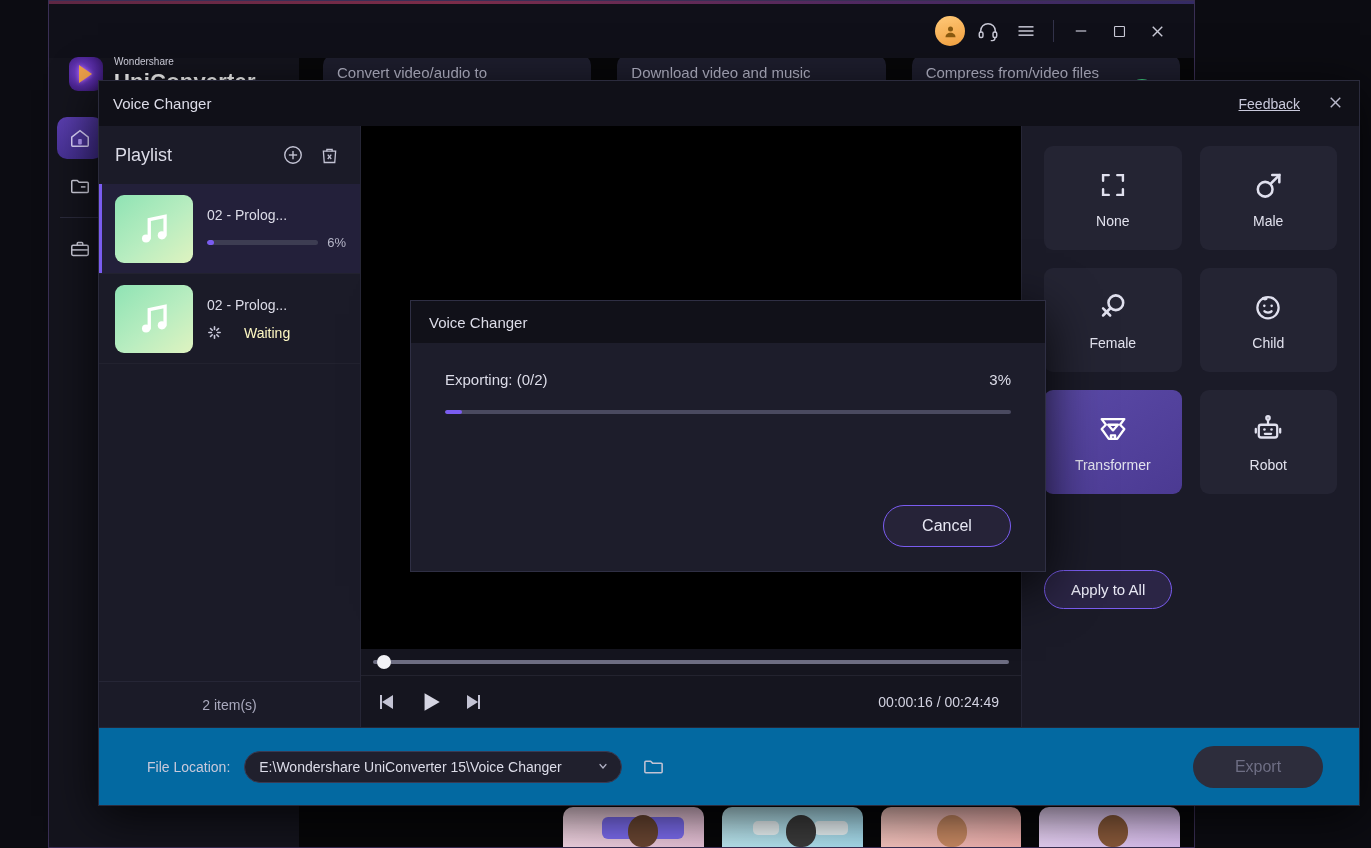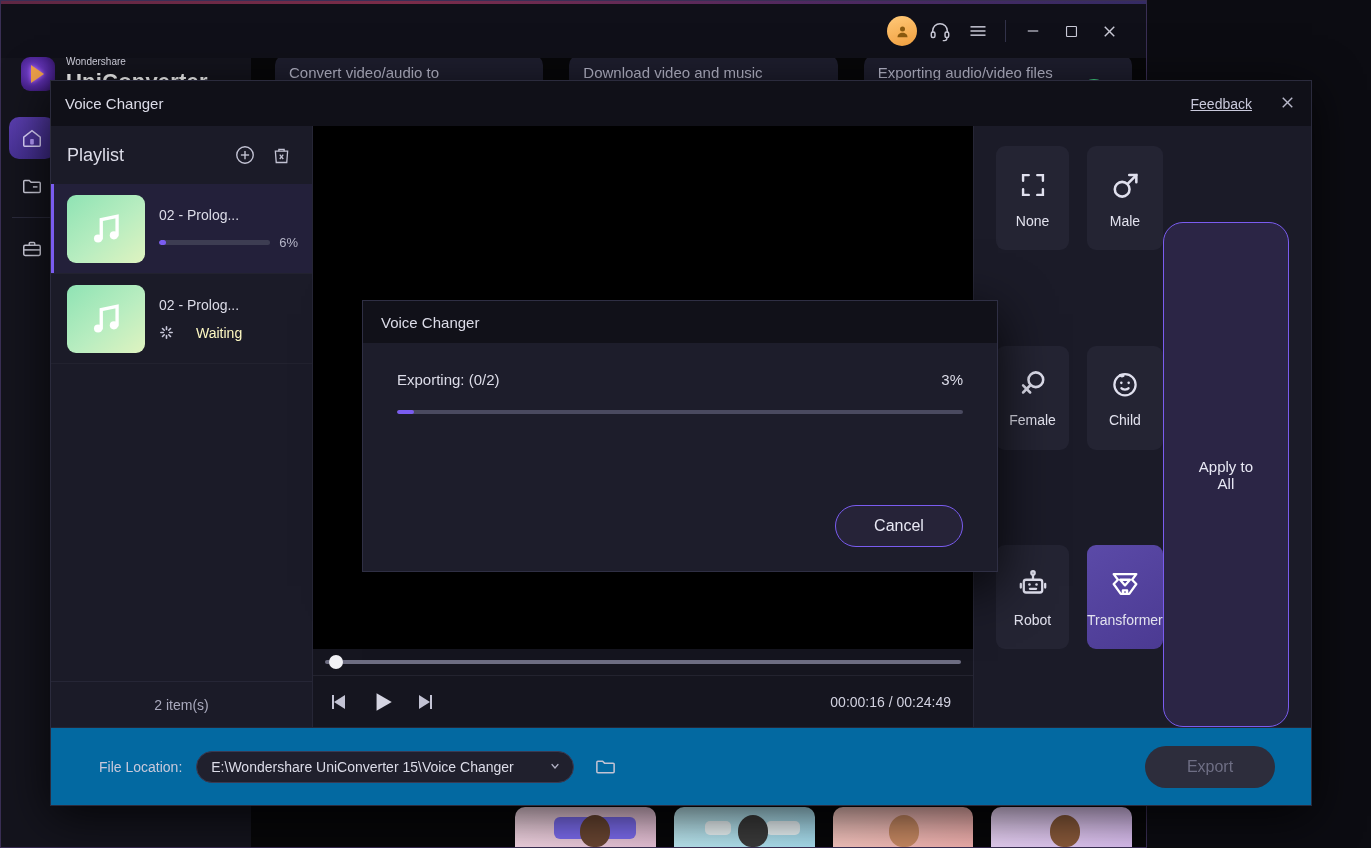--- a/index.html
+++ b/index.html
@@ -2,21 +2,21 @@
 <html><head>
 <meta charset="utf-8">
 <style>
   * { box-sizing: border-box; margin: 0; padding: 0; }
   html, body {
     width: 1371px; height: 848px;
     background: #0c0c12;
     font-family: "Liberation Sans", sans-serif;
     overflow: hidden;
   }
-  #root { position: relative; width: 1147px; height: 848px; }
+  #root { position: relative; width: 1147px; height: 848px; margin-left: 48px; }
 
   
   .bg-app {
     position: absolute; inset: 0;
     background: #14141d;
     border: 1px solid #3a2f55;
     overflow: hidden;
   }
   .bg-top-accent {
     position: absolute; top: 0; left: 0; right: 0; height: 3px;
@@ -185,21 +185,21 @@
   .ctrl-row { height: 52px; display:flex; align-items:center; padding: 0 14px; gap:18px;
               border-top:1px solid #23232f;}
   .ctrl { color:#c3c3d4; display:flex; align-items:center; justify-content:center; cursor:pointer;}
   .ctrl-sp { flex:1; }
   .timecode { font-size:14px; color:#d2d2e0; padding-right: 8px; }
 
   
   .effects {
     width: 338px; flex:none; background:#1b1b28;
     border-left: 1px solid #262636;
-    display:flex; flex-direction:row; padding: 20px 22px 0 22px;
+    display:flex; flex-direction:column; padding: 20px 22px 0 22px;
   }
   .fx-grid { display:grid; grid-template-columns: 1fr 1fr; gap: 18px; }
   .fx {
     height: 104px; border-radius: 9px; background:#242433;
     display:flex; flex-direction:column; align-items:center; justify-content:center;
     gap: 11px; cursor:pointer;
   }
   .fx.active { background: linear-gradient(145deg,#5b4aa8,#4b3a92); }
   .fx span { font-size:14px; color:#e2e2ee; }
   .fx-icon { color:#e0e0ee; display:flex; align-items:center; justify-content:center; }
@@ -286,21 +286,21 @@
         </div>
         <div class="promo">
           <div class="promo-t">Download video and music</div>
           <div class="promo-s">from 10,000+ video sites</div>
           <svg class="promo-art" viewBox="0 0 72 52">
             <rect x="20" y="18" width="34" height="30" rx="5" fill="#4aa8f0"></rect>
             <rect x="12" y="28" width="20" height="20" rx="4" fill="#7cc6f8"></rect>
           </svg>
         </div>
         <div class="promo">
-          <div class="promo-t">Exporting audio/video files</div>
+          <div class="promo-t">Compress from/video files</div>
           <div class="promo-s">without loss of quality</div>
           <svg class="promo-art" viewBox="0 0 72 52">
             <ellipse cx="44" cy="30" rx="20" ry="22" fill="#43e08a"></ellipse>
             <ellipse cx="30" cy="34" rx="12" ry="14" fill="#2fc878"></ellipse>
           </svg>
         </div>
       </div>
 
       <div class="side-cards">
         <div class="side-card"></div>
@@ -564,46 +564,46 @@
                 <circle cx="12" cy="12.5" r="7.5"></circle>
                 <circle cx="9.4" cy="11.2" r="0.9" fill="#e0e0ee" stroke="none"></circle>
                 <circle cx="14.6" cy="11.2" r="0.9" fill="#e0e0ee" stroke="none"></circle>
                 <path d="M9.5 15c.8 1.2 4.2 1.2 5 0" stroke-linecap="round"></path>
                 <path d="M8.5 5.8c.6.7 1.6.9 2.4.4" stroke-linecap="round"></path>
               </svg>
             </span>
             <span>Child</span>
           </div>
 
+          <div class="fx active">
+            <span class="fx-icon">
+              <svg width="34" height="34" viewBox="0 0 24 24" fill="none" stroke="#ffffff" stroke-width="1.6" stroke-linejoin="round">
+                <path d="M4 5h16l-3 4 3 3-5 7h-6l-5-7 3-3z"></path>
+                <path d="M8.5 9h7l-3.5 4z"></path>
+                <path d="M10.5 16.5h3v2.5h-3z"></path>
+              </svg>
+            </span>
+            <span>Transformer</span>
+          </div>
+
           <div class="fx">
             <span class="fx-icon">
               <svg width="34" height="34" viewBox="0 0 24 24" fill="none" stroke="#e0e0ee" stroke-width="1.6">
                 <rect x="5.5" y="9" width="13" height="9" rx="1.6"></rect>
                 <line x1="12" y1="5" x2="12" y2="9"></line>
                   <circle cx="12" cy="4.2" r="1.2"></circle>
                 <circle cx="9.5" cy="12.4" r="0.9" fill="#e0e0ee" stroke="none"></circle>
                 <circle cx="14.5" cy="12.4" r="0.9" fill="#e0e0ee" stroke="none"></circle>
                 <line x1="9.8" y1="15.4" x2="14.2" y2="15.4" stroke-linecap="round"></line>
                 <line x1="3.4" y1="12" x2="3.4" y2="14.5" stroke-linecap="round"></line>
                 <line x1="20.6" y1="12" x2="20.6" y2="14.5" stroke-linecap="round"></line>
               </svg>
             </span>
             <span>Robot</span>
           </div>
-
-          <div class="fx active">
-            <span class="fx-icon">
-              <svg width="34" height="34" viewBox="0 0 24 24" fill="none" stroke="#ffffff" stroke-width="1.6" stroke-linejoin="round">
-                <path d="M4 5h16l-3 4 3 3-5 7h-6l-5-7 3-3z"></path>
-                <path d="M8.5 9h7l-3.5 4z"></path>
-                <path d="M10.5 16.5h3v2.5h-3z"></path>
-              </svg>
-            </span>
-            <span>Transformer</span>
-          </div>
         </div>
 
         <div class="apply-wrap">
           <button class="apply">Apply to All</button>
         </div>
       </div>
     </div>
 
     <div class="vc-foot">
       <div class="fl-label">File Location:</div>

